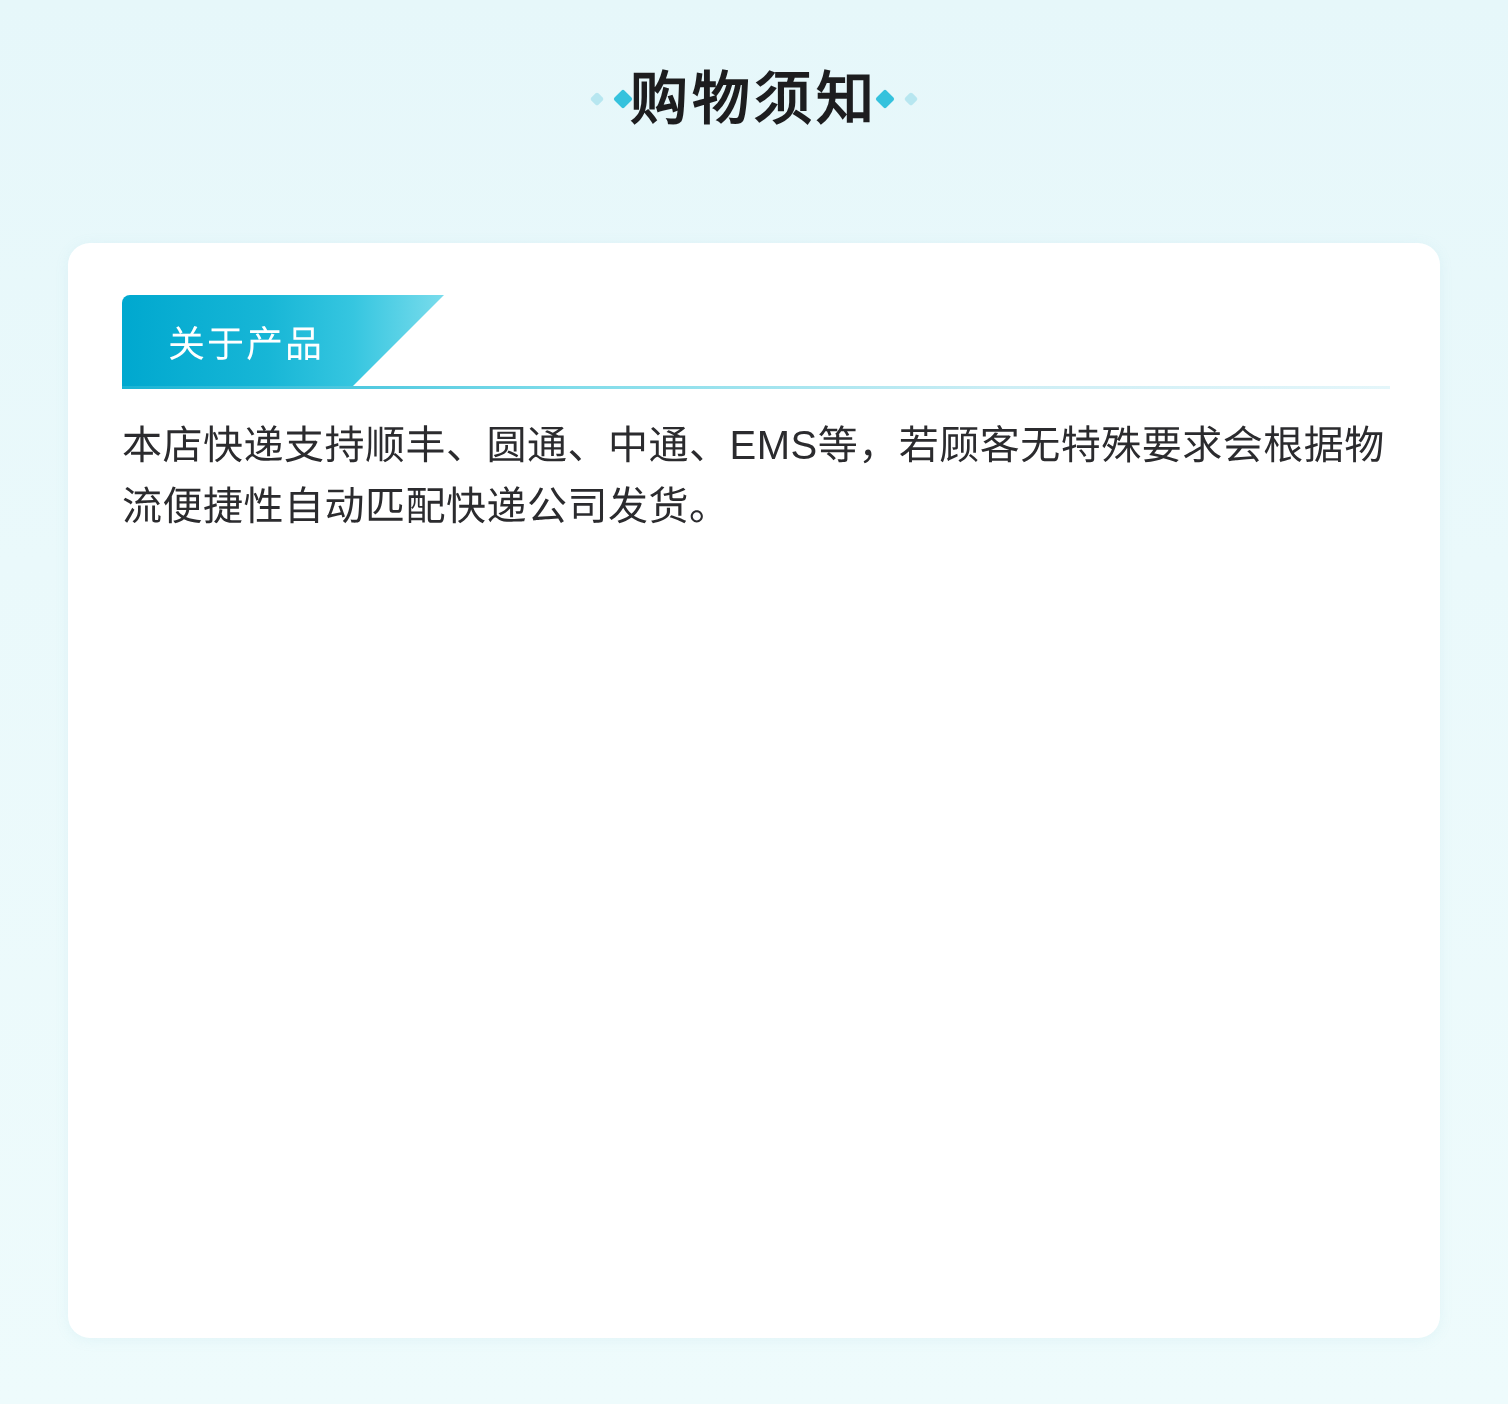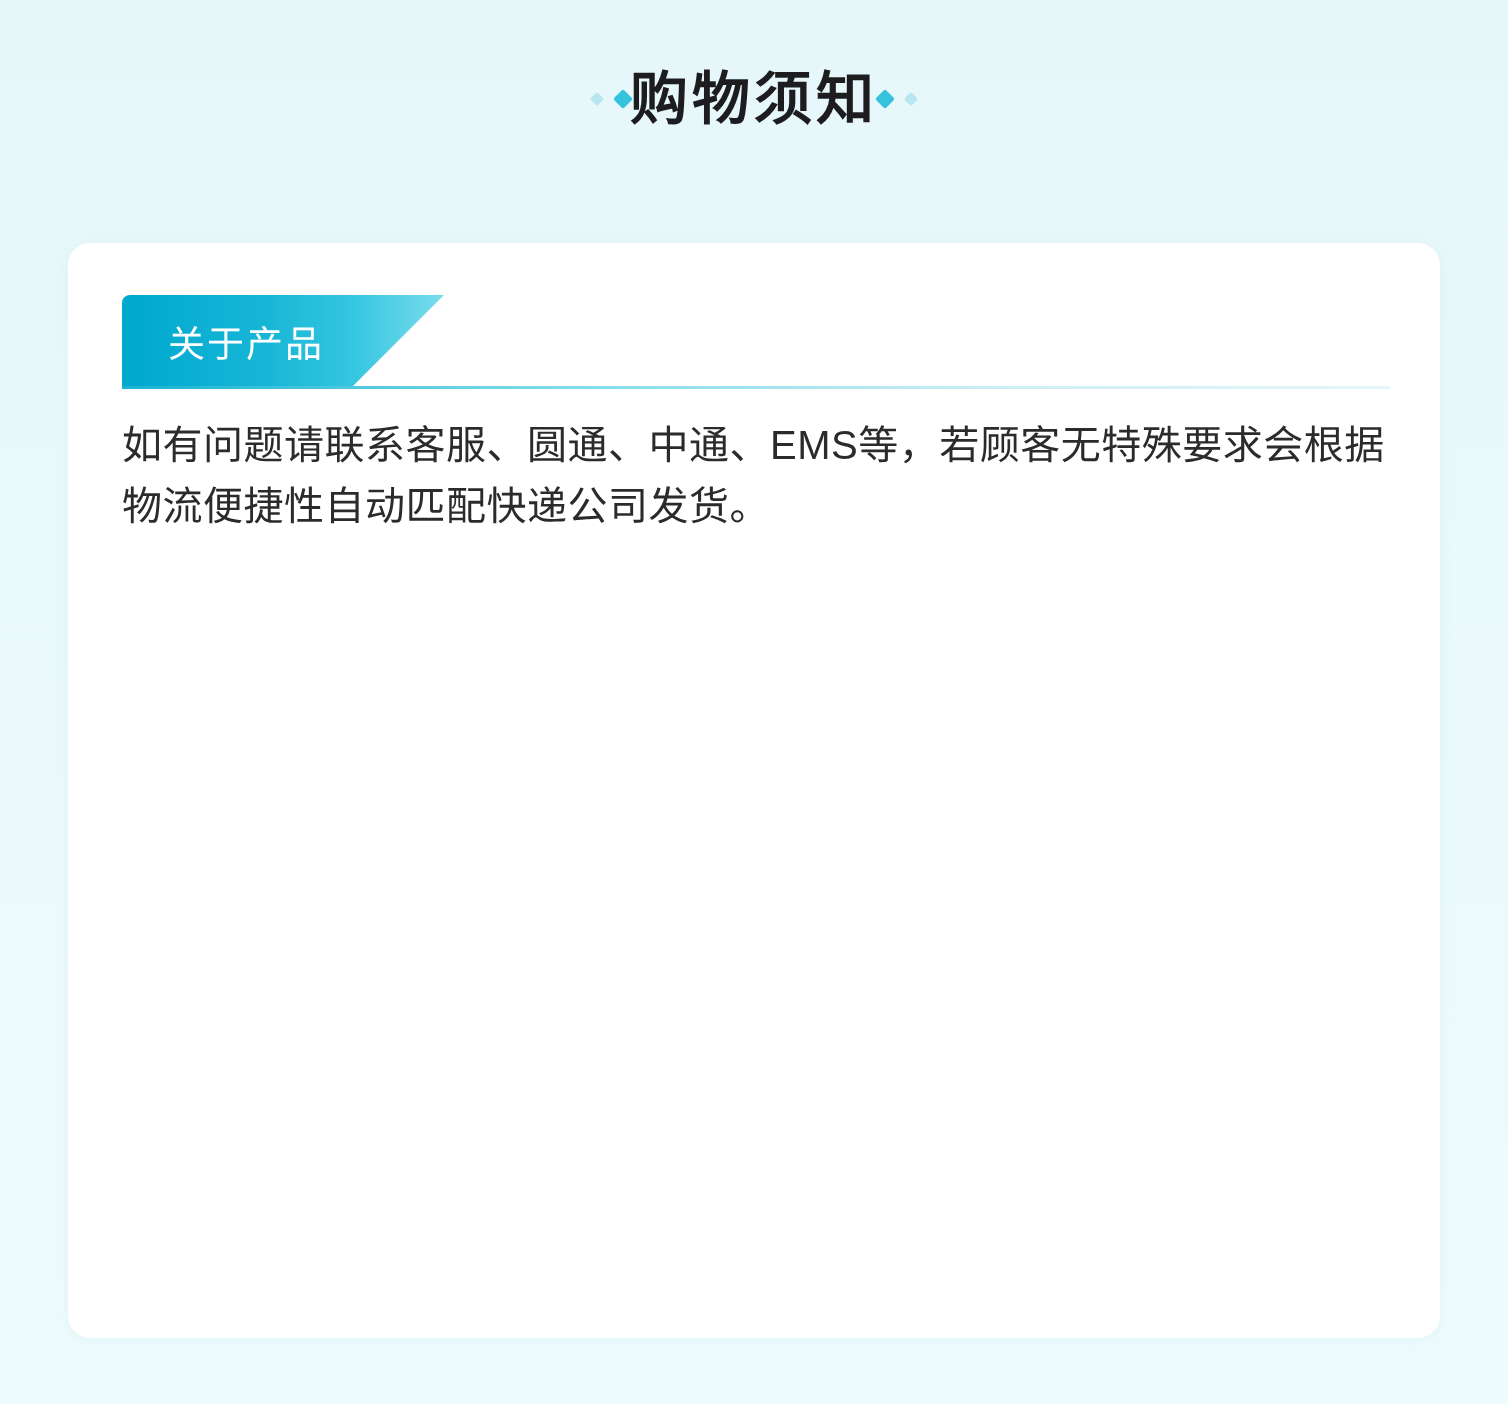--- a/index.html
+++ b/index.html
@@ -142,20 +142,20 @@
   </div>
 
   <div class="card">
 
 
     <div class="section">
       <div class="tag-row">
         <div class="tag">关于产品</div>
         <div class="tag-underline"></div>
       </div>
-      <p class="body-text">如有问题请联系客服、圆通、中通、EMS等，若顾客无特殊要求会根据物流便捷性自动匹配快递公司发货。</p>
+      <p class="body-text">本店快递支持顺丰、圆通、中通、EMS等，若顾客无特殊要求会根据物流便捷性自动匹配快递公司发货。</p>
     </div>
 
     <div class="section">
     </div>
 
   </div>
 </div>
 
 </body></html>

